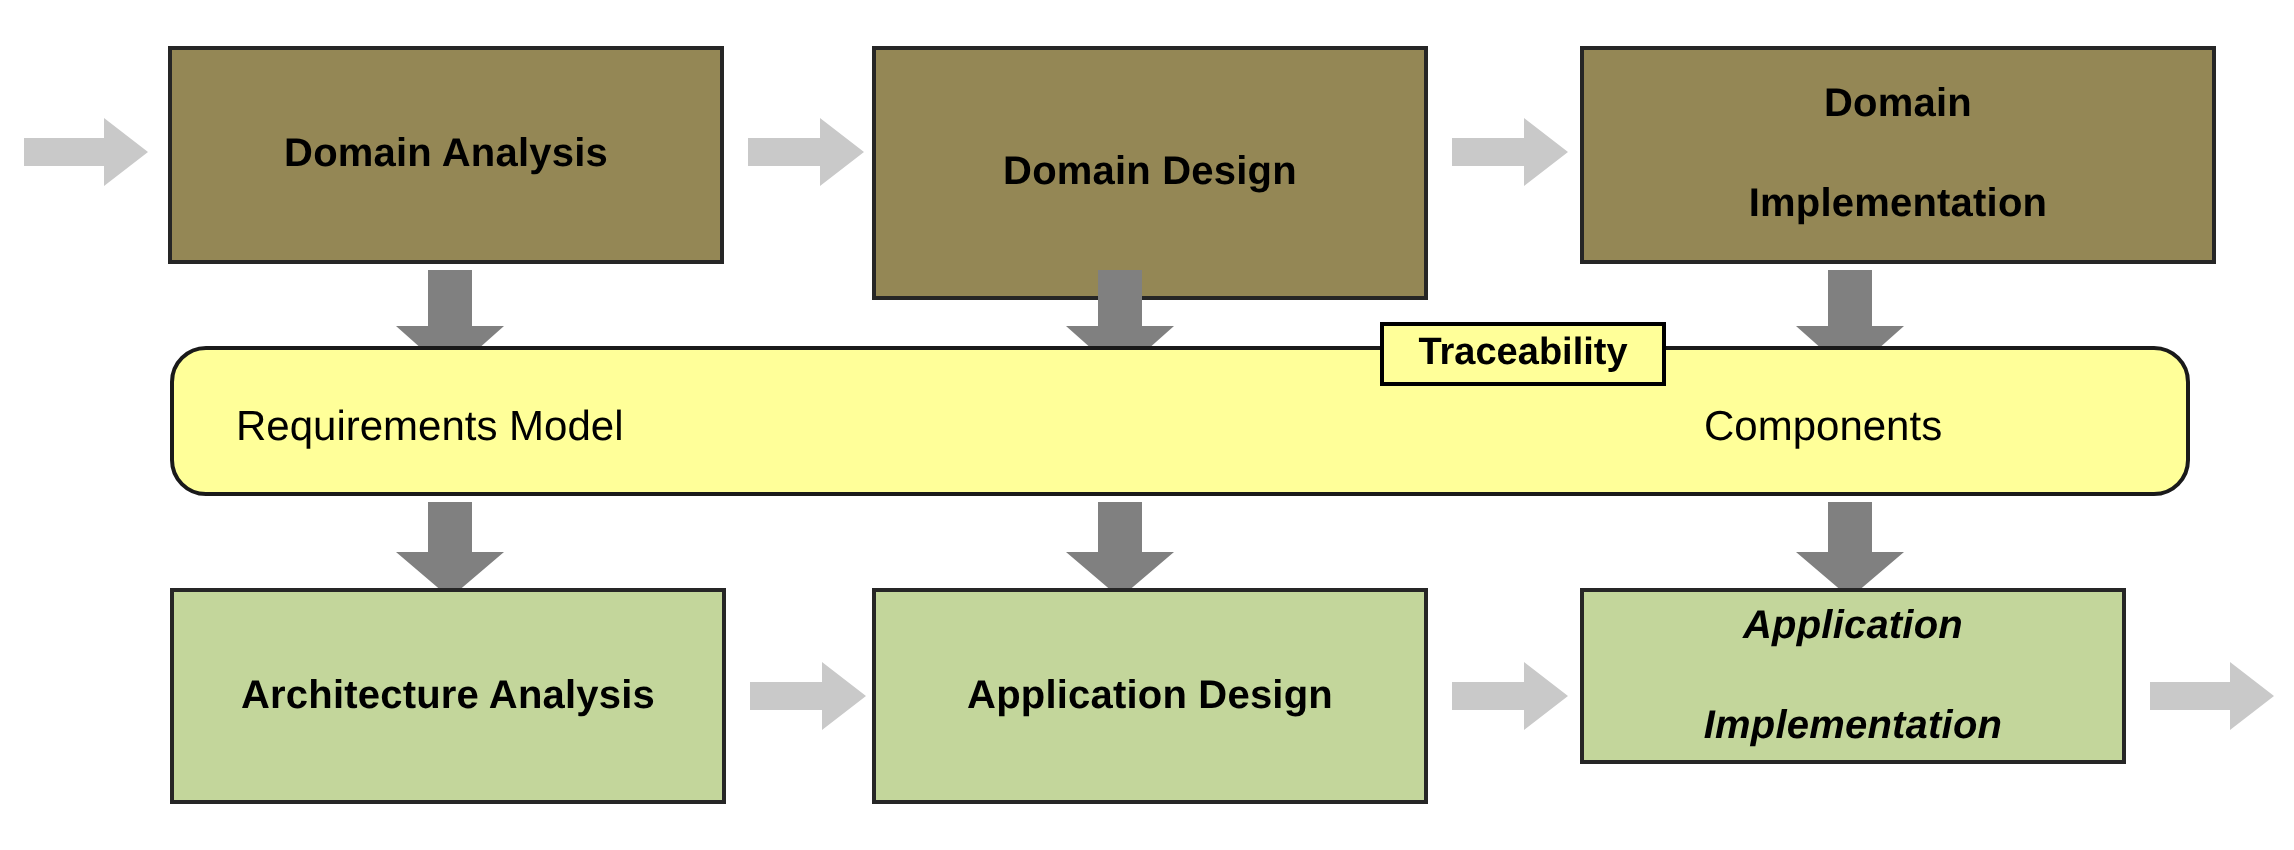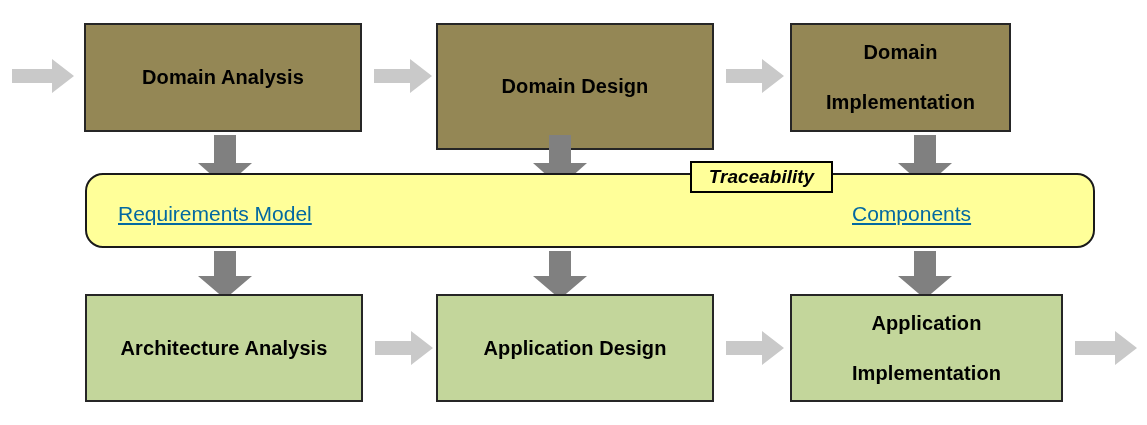--- a/index.html
+++ b/index.html
@@ -42,40 +42,38 @@
   .artifact-band {
     position: absolute;
     box-sizing: border-box;
     background: #ffff99;
     border: 2px solid #1a1a1a;
     border-radius: 18px;
   }
   .artifact-label {
     position: absolute;
     font-size: 21px;
-    color: #0369a1;
+    color: #000000;
     white-space: nowrap;
     font-weight: normal;
-    text-decoration: underline;
   }
 
   
   .trace-box {
     position: absolute;
     box-sizing: border-box;
     background: #ffff99;
     border: 2px solid #000000;
     display: flex;
     align-items: center;
     justify-content: center;
     font-weight: bold;
     font-size: 19px;
     color: #000000;
     z-index: 5;
-    font-style: italic;
   }
 
   
   .arrow {
     position: absolute;
   }
   .arrow svg { display: block; }
 </style>
 </head>
 <body>
@@ -101,21 +99,21 @@
   </div>
 
   <div class="proc-box domain" style="left:84px; top:23px; width:278px; height:109px;">
     <span>Domain Analysis</span>
   </div>
 
   <div class="proc-box domain" style="left:436px; top:23px; width:278px; height:127px;">
     <span>Domain Design</span>
   </div>
 
-  <div class="proc-box domain" style="left:790px; top:23px; width:221px; height:109px;">
+  <div class="proc-box domain" style="left:790px; top:23px; width:318px; height:109px;">
     <span><span>Domain</span><br><span>Implementation</span></span>
   </div>
 
   <div class="arrow" style="left:198px; top:135px;">
     <svg width="54" height="52" viewBox="0 0 54 52" aria-hidden="true">
       <polygon points="16,0 38,0 38,28 54,28 27,52 0,28 16,28" fill="#808080"></polygon>
     </svg>
   </div>
 
   <div class="arrow" style="left:533px; top:135px;">
@@ -160,21 +158,21 @@
   </div>
 
   <div class="proc-box app" style="left:85px; top:294px; width:278px; height:108px;">
     <span>Architecture Analysis</span>
   </div>
 
   <div class="proc-box app" style="left:436px; top:294px; width:278px; height:108px;">
     <span>Application Design</span>
   </div>
 
-  <div class="proc-box app" style="left:790px; top:294px; width:273px; height:108px;">
+  <div class="proc-box app" style="left:790px; top:294px; width:273px; height:88px;font-style:italic;">
     <span><span>Application</span><br><span>Implementation</span></span>
   </div>
 
   <div class="arrow" style="left:375px; top:331px;">
     <svg width="58" height="34" viewBox="0 0 58 34" aria-hidden="true">
       <polygon points="0,10 36,10 36,0 58,17 36,34 36,24 0,24" fill="#c9c9c9"></polygon>
     </svg>
   </div>
 
   <div class="arrow" style="left:726px; top:331px;">

